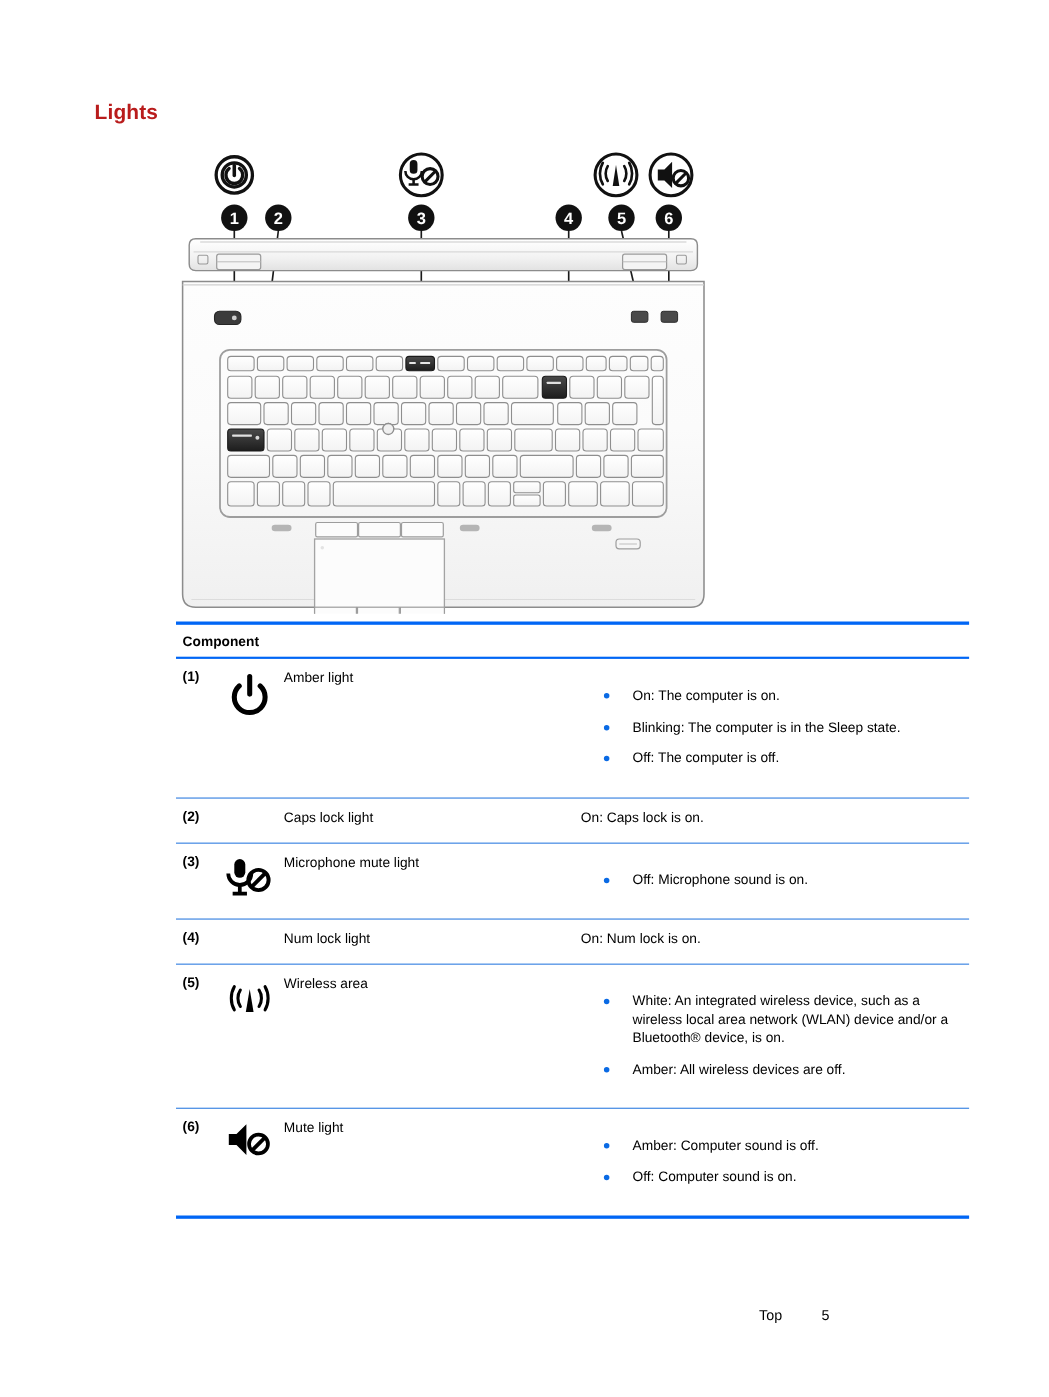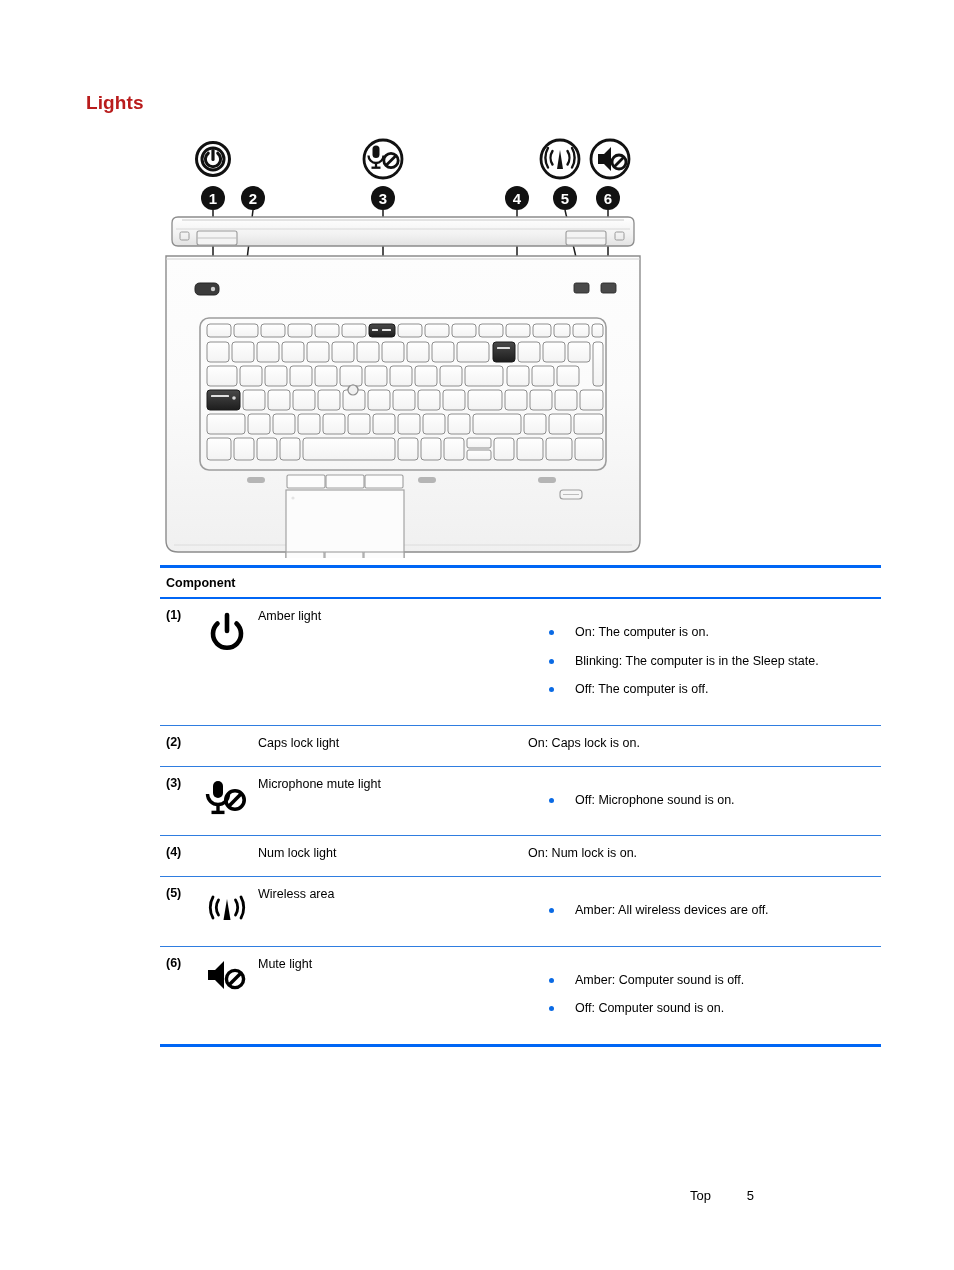--- a/index.html
+++ b/index.html
@@ -518,20 +518,21 @@
           <path d="M 19.5 33 L 23 12 L 26.5 33 Z" fill="#000"></path>
           <path d="M 14.5 28 A 10 12 0 0 1 14.5 13" fill="none" stroke="#000" stroke-width="2.8" stroke-linecap="round"></path>
           <path d="M 31.5 28 A 10 12 0 0 0 31.5 13" fill="none" stroke="#000" stroke-width="2.8" stroke-linecap="round"></path>
           <path d="M 9 31 A 14.5 18 0 0 1 9 10" fill="none" stroke="#000" stroke-width="2.8" stroke-linecap="round"></path>
           <path d="M 37 31 A 14.5 18 0 0 0 37 10" fill="none" stroke="#000" stroke-width="2.8" stroke-linecap="round"></path>
         </svg>
       </div>
       <div class="cell-name">Wireless area</div>
       <div class="cell-desc">
         <ul class="bullet-list">
+          <li>White: An integrated wireless device, such as a wireless local area network (WLAN) device and/or a Bluetooth® device, is on.</li>
           <li>Amber: All wireless devices are off.</li>
         </ul>
       </div>
     </div>
 
     <div class="rule-row"></div>
 
     <div class="trow">
       <div class="cell-num">(6)</div>
       <div class="cell-icon">

